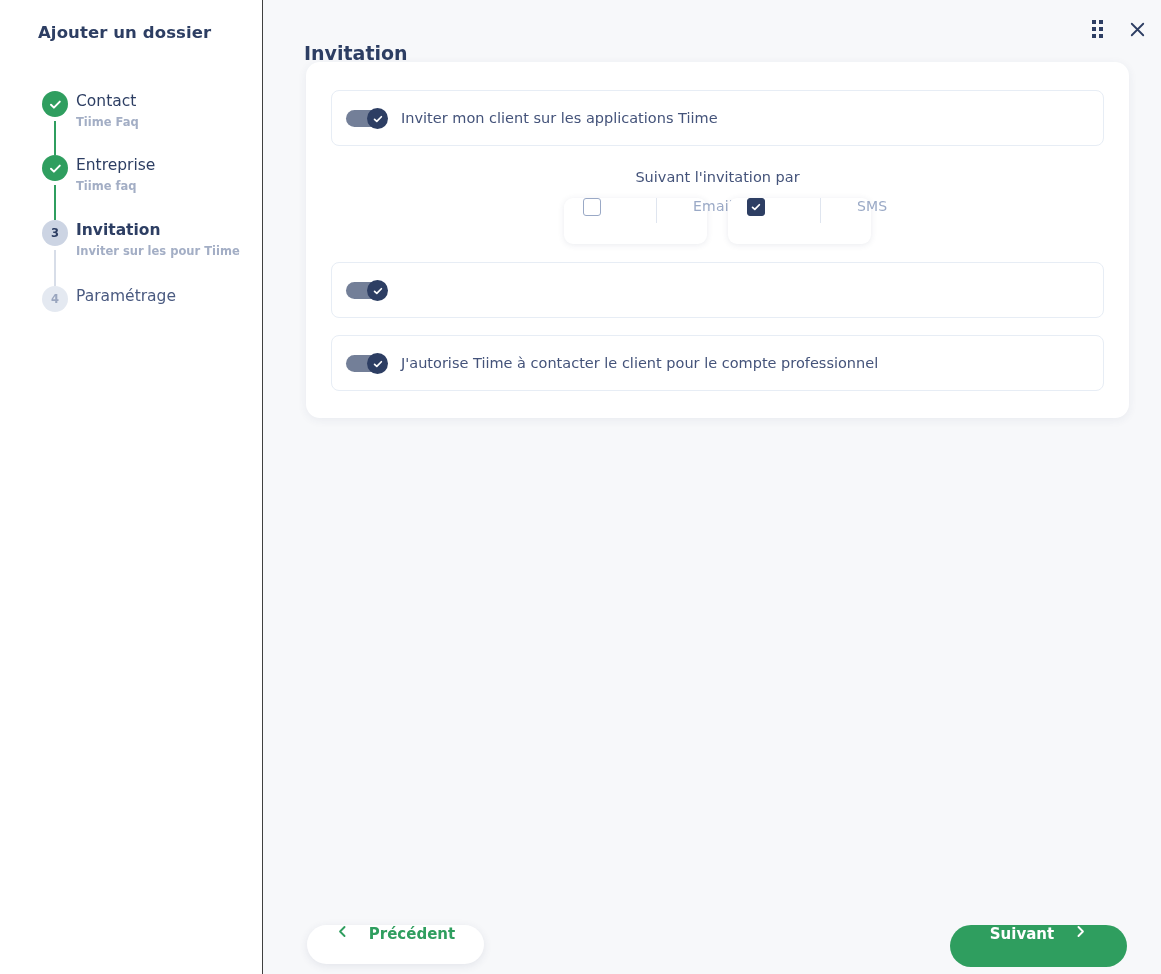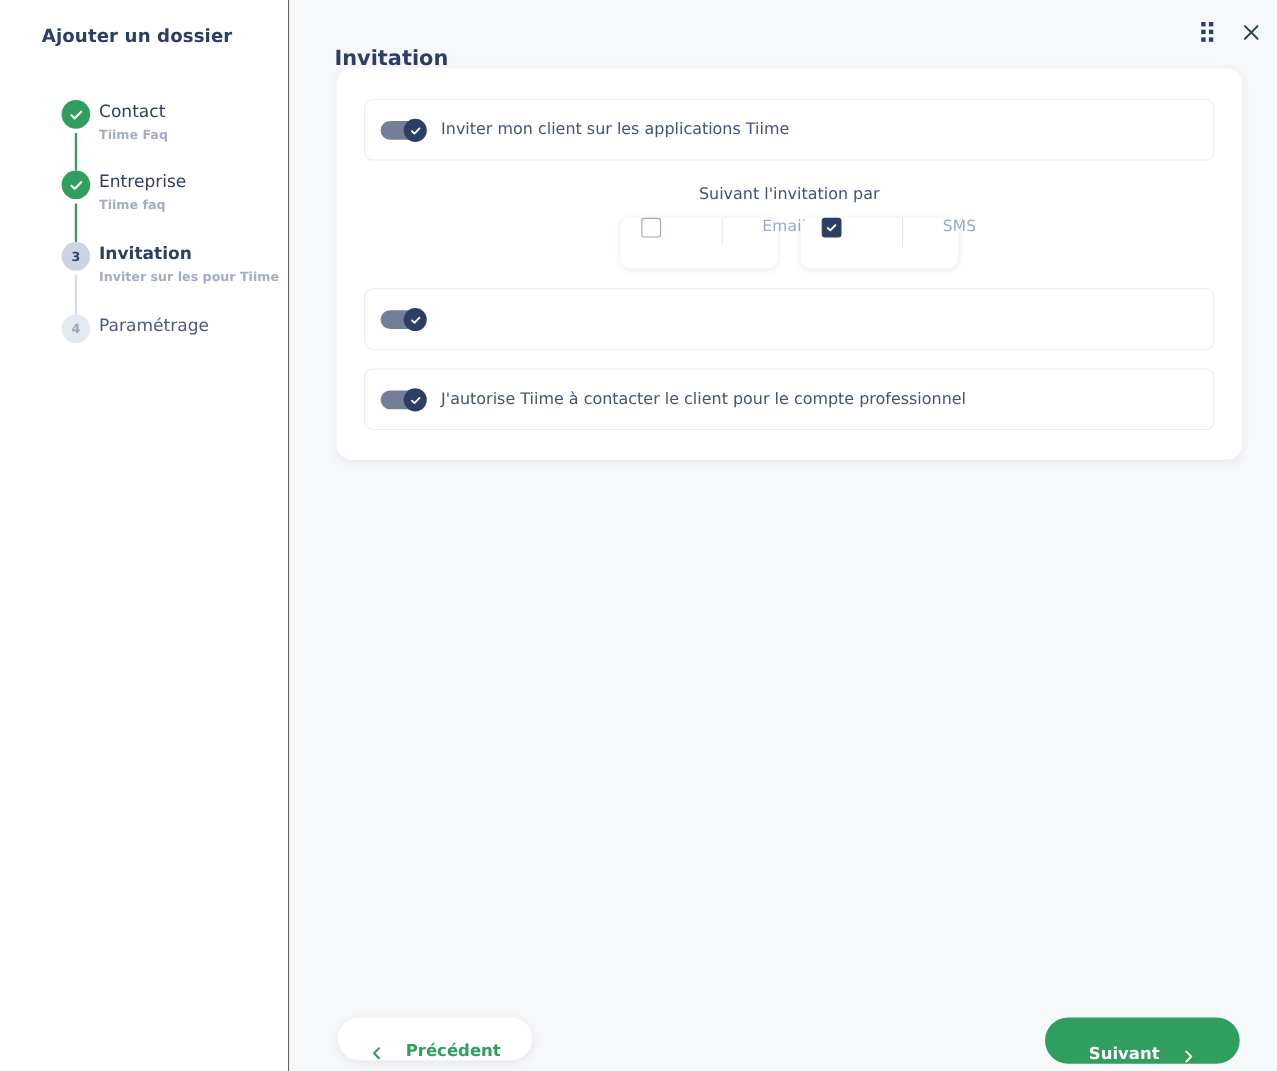--- a/index.html
+++ b/index.html
@@ -39,21 +39,21 @@
     font-weight: bold;
     color: #2d3e63;
     letter-spacing: 0.1px;
     position: absolute;
     left: 38px;
     top: 23px;
   }
 
   .steps {
     position: absolute;
-    left: 56px;
+    left: 42px;
     top: 91px;
     width: 225px;
   }
 
   .step {
     position: relative;
     display: flex;
     align-items: flex-start;
     padding-left: 34px;
     min-height: 32px;
@@ -292,21 +292,21 @@
     color: #9aa9c6;
     letter-spacing: 0.2px;
   }
 
   .row-gap { height: 17px; }
 
   
   .btn {
     position: absolute;
     display: flex;
-    align-items: flex-end;
+    align-items: flex-start;
     justify-content: center;
     gap: 20px;
     border-radius: 24px;
     font-size: 15px;
     font-weight: bold;
     cursor: pointer;
     border: none;
     font-family: "DejaVu Sans", sans-serif;
   }
 

